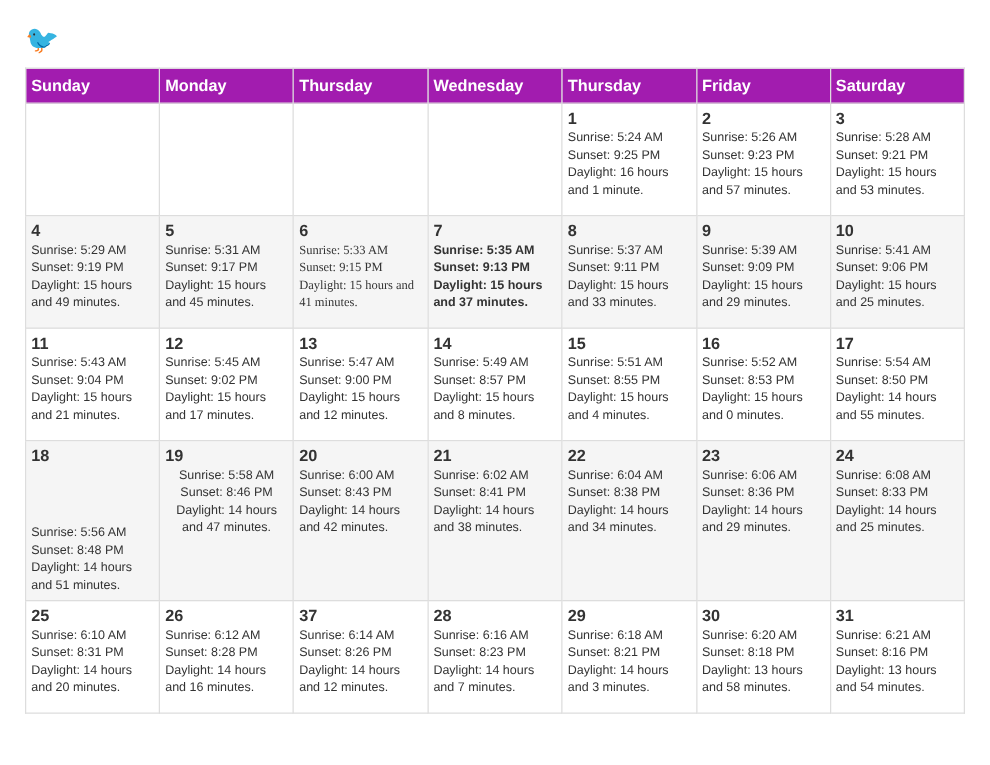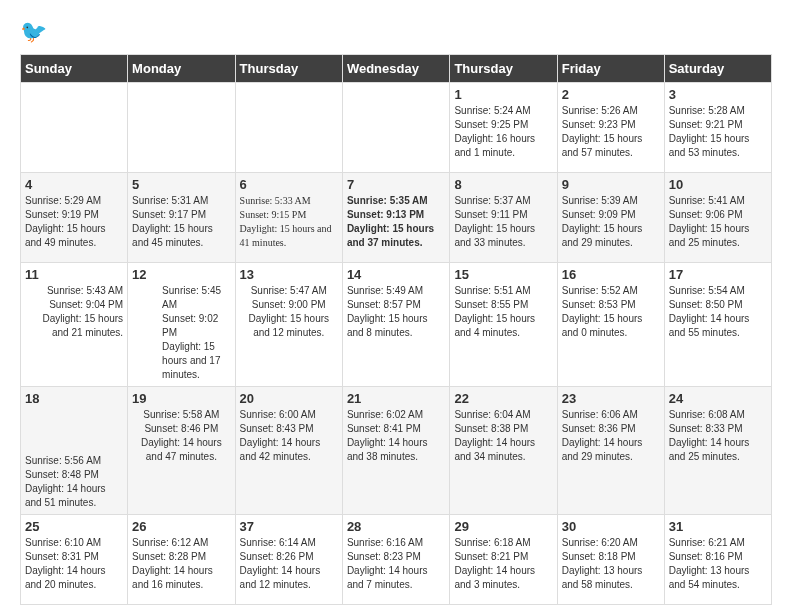--- a/index.html
+++ b/index.html
@@ -53,21 +53,21 @@
     .location-title {
       font-size: 16px;
       color: #555;
     }
     table {
       width: 100%;
       border-collapse: collapse;
       font-size: 11px;
     }
     thead tr {
-      background-color: #404040;
+      background-color: #a21caf;
       color: white;
     }
     thead th {
       padding: 6px 4px;
       text-align: left;
       font-size: 13px;
       font-weight: bold;
       border: 1px solid #ddd;
     }
     tbody td {
@@ -192,33 +192,33 @@
         <td>
           <span class="day-number">10</span>
           <div class="day-detail" style="white-space: pre-line;">Sunrise: 5:41 AM
 Sunset: 9:06 PM
 Daylight: 15 hours and 25 minutes.</div>
         </td>
       </tr>
       <tr>
         <td>
           <span class="day-number">11</span>
-          <div class="day-detail" style="white-space: pre-line; text-align: right;">Sunrise: 5:43 AM
+          <div class="day-detail" style="white-space: pre-line;">Sunrise: 5:43 AM
 Sunset: 9:04 PM
 Daylight: 15 hours and 21 minutes.</div>
         </td>
         <td>
           <span class="day-number">12</span>
-          <div class="day-detail" style="white-space: pre-line; margin-left: 30px;">Sunrise: 5:45 AM
+          <div class="day-detail" style="white-space: pre-line;">Sunrise: 5:45 AM
 Sunset: 9:02 PM
 Daylight: 15 hours and 17 minutes.</div>
         </td>
         <td>
           <span class="day-number">13</span>
-          <div class="day-detail" style="white-space: pre-line; text-align: center;">Sunrise: 5:47 AM
+          <div class="day-detail" style="white-space: pre-line;">Sunrise: 5:47 AM
 Sunset: 9:00 PM
 Daylight: 15 hours and 12 minutes.</div>
         </td>
         <td>
           <span class="day-number">14</span>
           <div class="day-detail" style="white-space: pre-line;">Sunrise: 5:49 AM
 Sunset: 8:57 PM
 Daylight: 15 hours and 8 minutes.</div>
         </td>
         <td>

